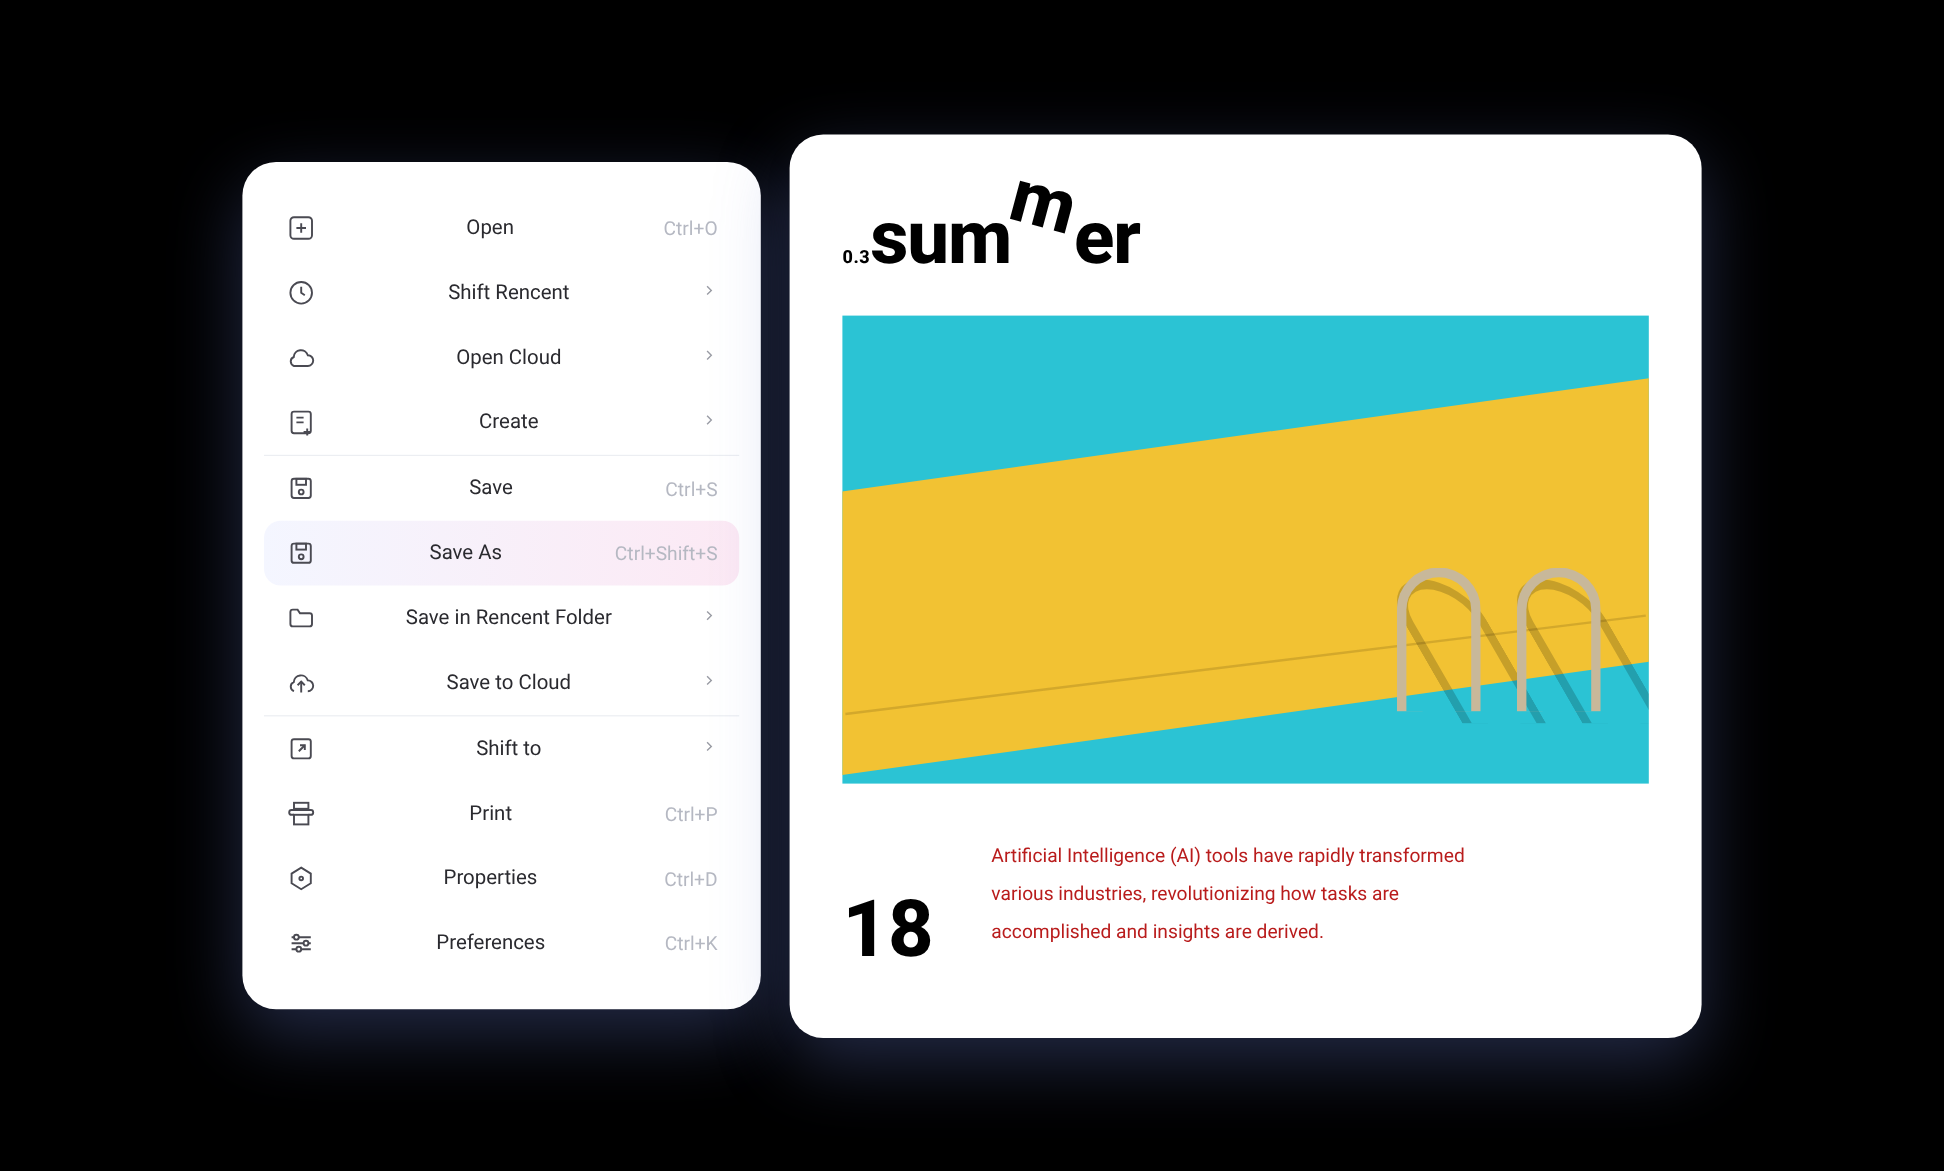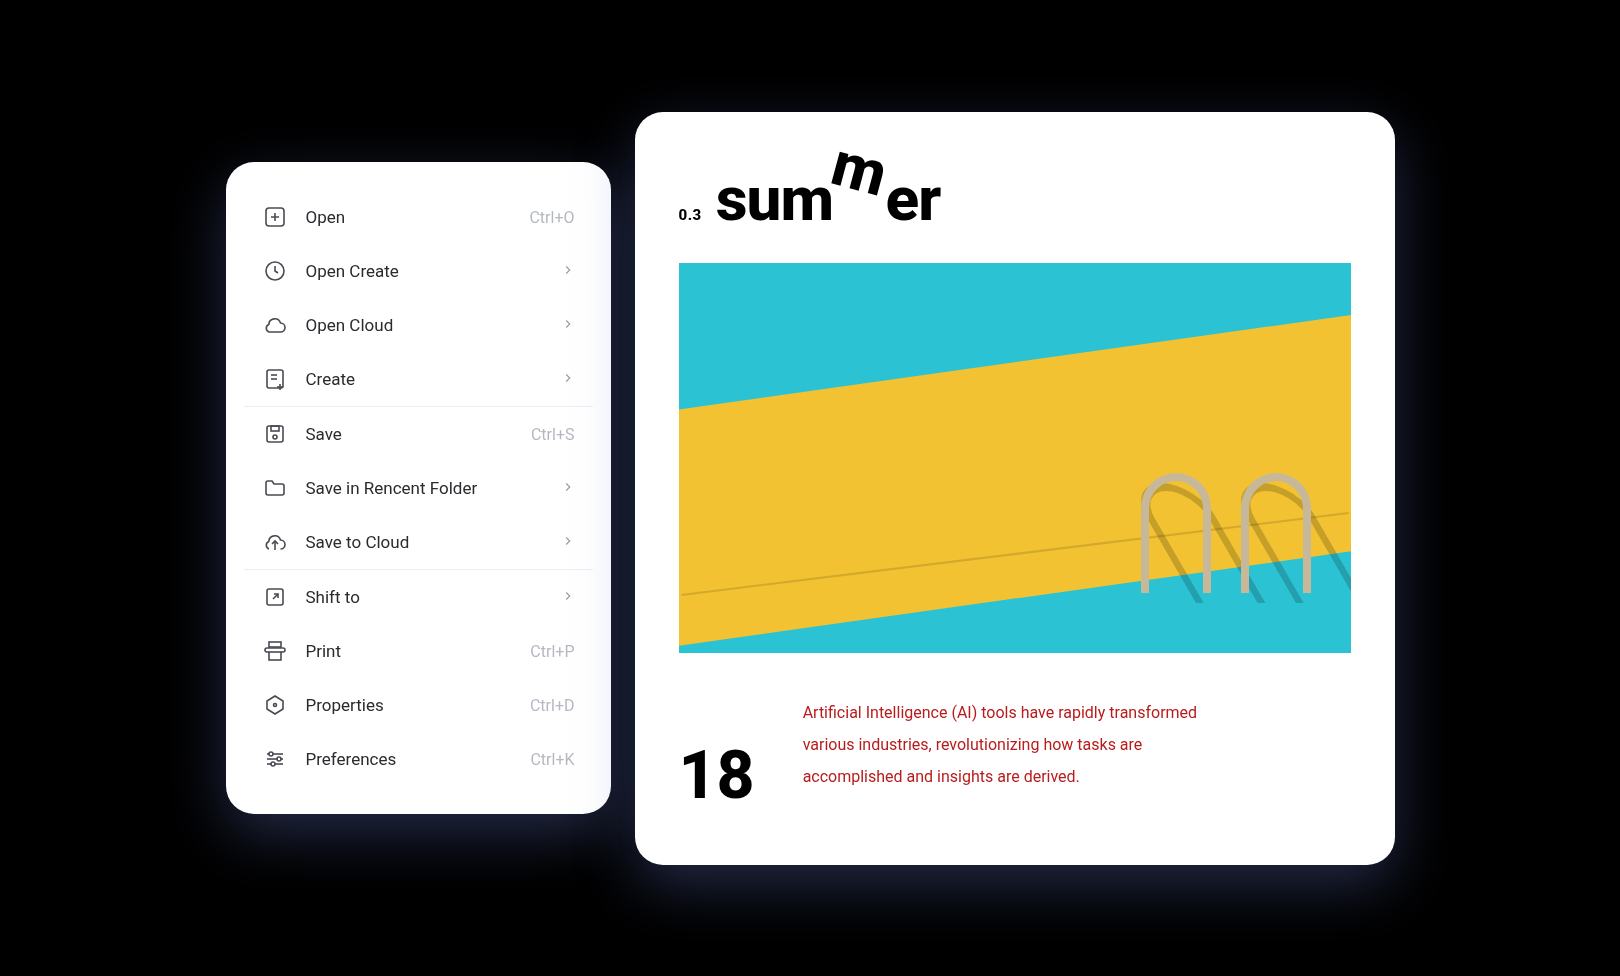--- a/index.html
+++ b/index.html
@@ -14,22 +14,23 @@
   gap: 24px;
   padding: 60px;
 }
 .panel {
   background: #fff;
   border-radius: 28px;
   box-shadow: 0 20px 60px rgba(100,120,200,0.35), 0 8px 20px rgba(0,0,0,0.1);
   overflow: hidden;
 }
 .menu-panel {
-  width: 385px;
+  width: 432px;
   padding: 28px 18px;
+  text-align: center;
 }
 .menu-group { border-bottom: 1px solid #eceef2; }
 .menu-group:last-child { border-bottom: none; }
 .menu-item {
   display: flex;
   align-items: center;
   gap: 18px;
   padding: 14px 18px;
   border-radius: 14px;
   cursor: pointer;
@@ -56,21 +57,21 @@
 
 .content-panel {
   width: 760px;
   padding: 50px 44px 56px;
   display: flex;
   flex-direction: column;
 }
 .heading-row {
   display: flex;
   align-items: baseline;
-  gap: 14px;
+  gap: 0;
   margin-bottom: 28px;
 }
 .heading-index { font-size: 15px; font-weight: 800; letter-spacing: 0.5px; }
 .heading-word {
   font-size: 62px;
   font-weight: 800;
   letter-spacing: -1px;
   display: flex;
   align-items: flex-end;
 }
@@ -146,21 +147,21 @@
         <span class="menu-label">Open</span>
         <span class="menu-shortcut">Ctrl+O</span>
       </div>
       <div class="menu-item">
         <span class="menu-icon">
           <svg viewBox="0 0 24 24">
             <circle cx="12" cy="12" r="9"></circle>
             <polyline points="12 7 12 12 15 14"></polyline>
           </svg>
         </span>
-        <span class="menu-label">Open Create</span>
+        <span class="menu-label">Shift Rencent</span>
         <span class="menu-arrow"><svg viewBox="0 0 24 24">
             <polyline points="9 6 15 12 9 18"></polyline>
           </svg></span>
       </div>
       <div class="menu-item">
         <span class="menu-icon">
           <svg viewBox="0 0 24 24">
             <path d="M17.5 19a4.5 4.5 0 0 0 0-9 6 6 0 0 0-11.7 1.5A4 4 0 0 0 6 19Z"></path>
           </svg>
         </span>
@@ -189,20 +190,31 @@
       <div class="menu-item">
         <span class="menu-icon">
           <svg viewBox="0 0 24 24">
             <rect x="4" y="4" width="16" height="16" rx="2"></rect>
             <rect x="8" y="4" width="8" height="5"></rect>
             <circle cx="12" cy="15" r="2"></circle>
           </svg>
         </span>
         <span class="menu-label">Save</span>
         <span class="menu-shortcut">Ctrl+S</span>
+      </div>
+      <div class="menu-item highlighted">
+        <span class="menu-icon">
+          <svg viewBox="0 0 24 24">
+            <rect x="4" y="4" width="16" height="16" rx="2"></rect>
+            <rect x="8" y="4" width="8" height="5"></rect>
+            <circle cx="12" cy="15" r="2"></circle>
+          </svg>
+        </span>
+        <span class="menu-label">Save As</span>
+        <span class="menu-shortcut">Ctrl+Shift+S</span>
       </div>
       <div class="menu-item">
         <span class="menu-icon">
           <svg viewBox="0 0 24 24">
             <path d="M3 7a2 2 0 0 1 2-2h4l2 3h8a2 2 0 0 1 2 2v7a2 2 0 0 1-2 2H5a2 2 0 0 1-2-2Z"></path>
           </svg>
         </span>
         <span class="menu-label">Save in Rencent Folder</span>
         <span class="menu-arrow"><svg viewBox="0 0 24 24">
             <polyline points="9 6 15 12 9 18"></polyline>

